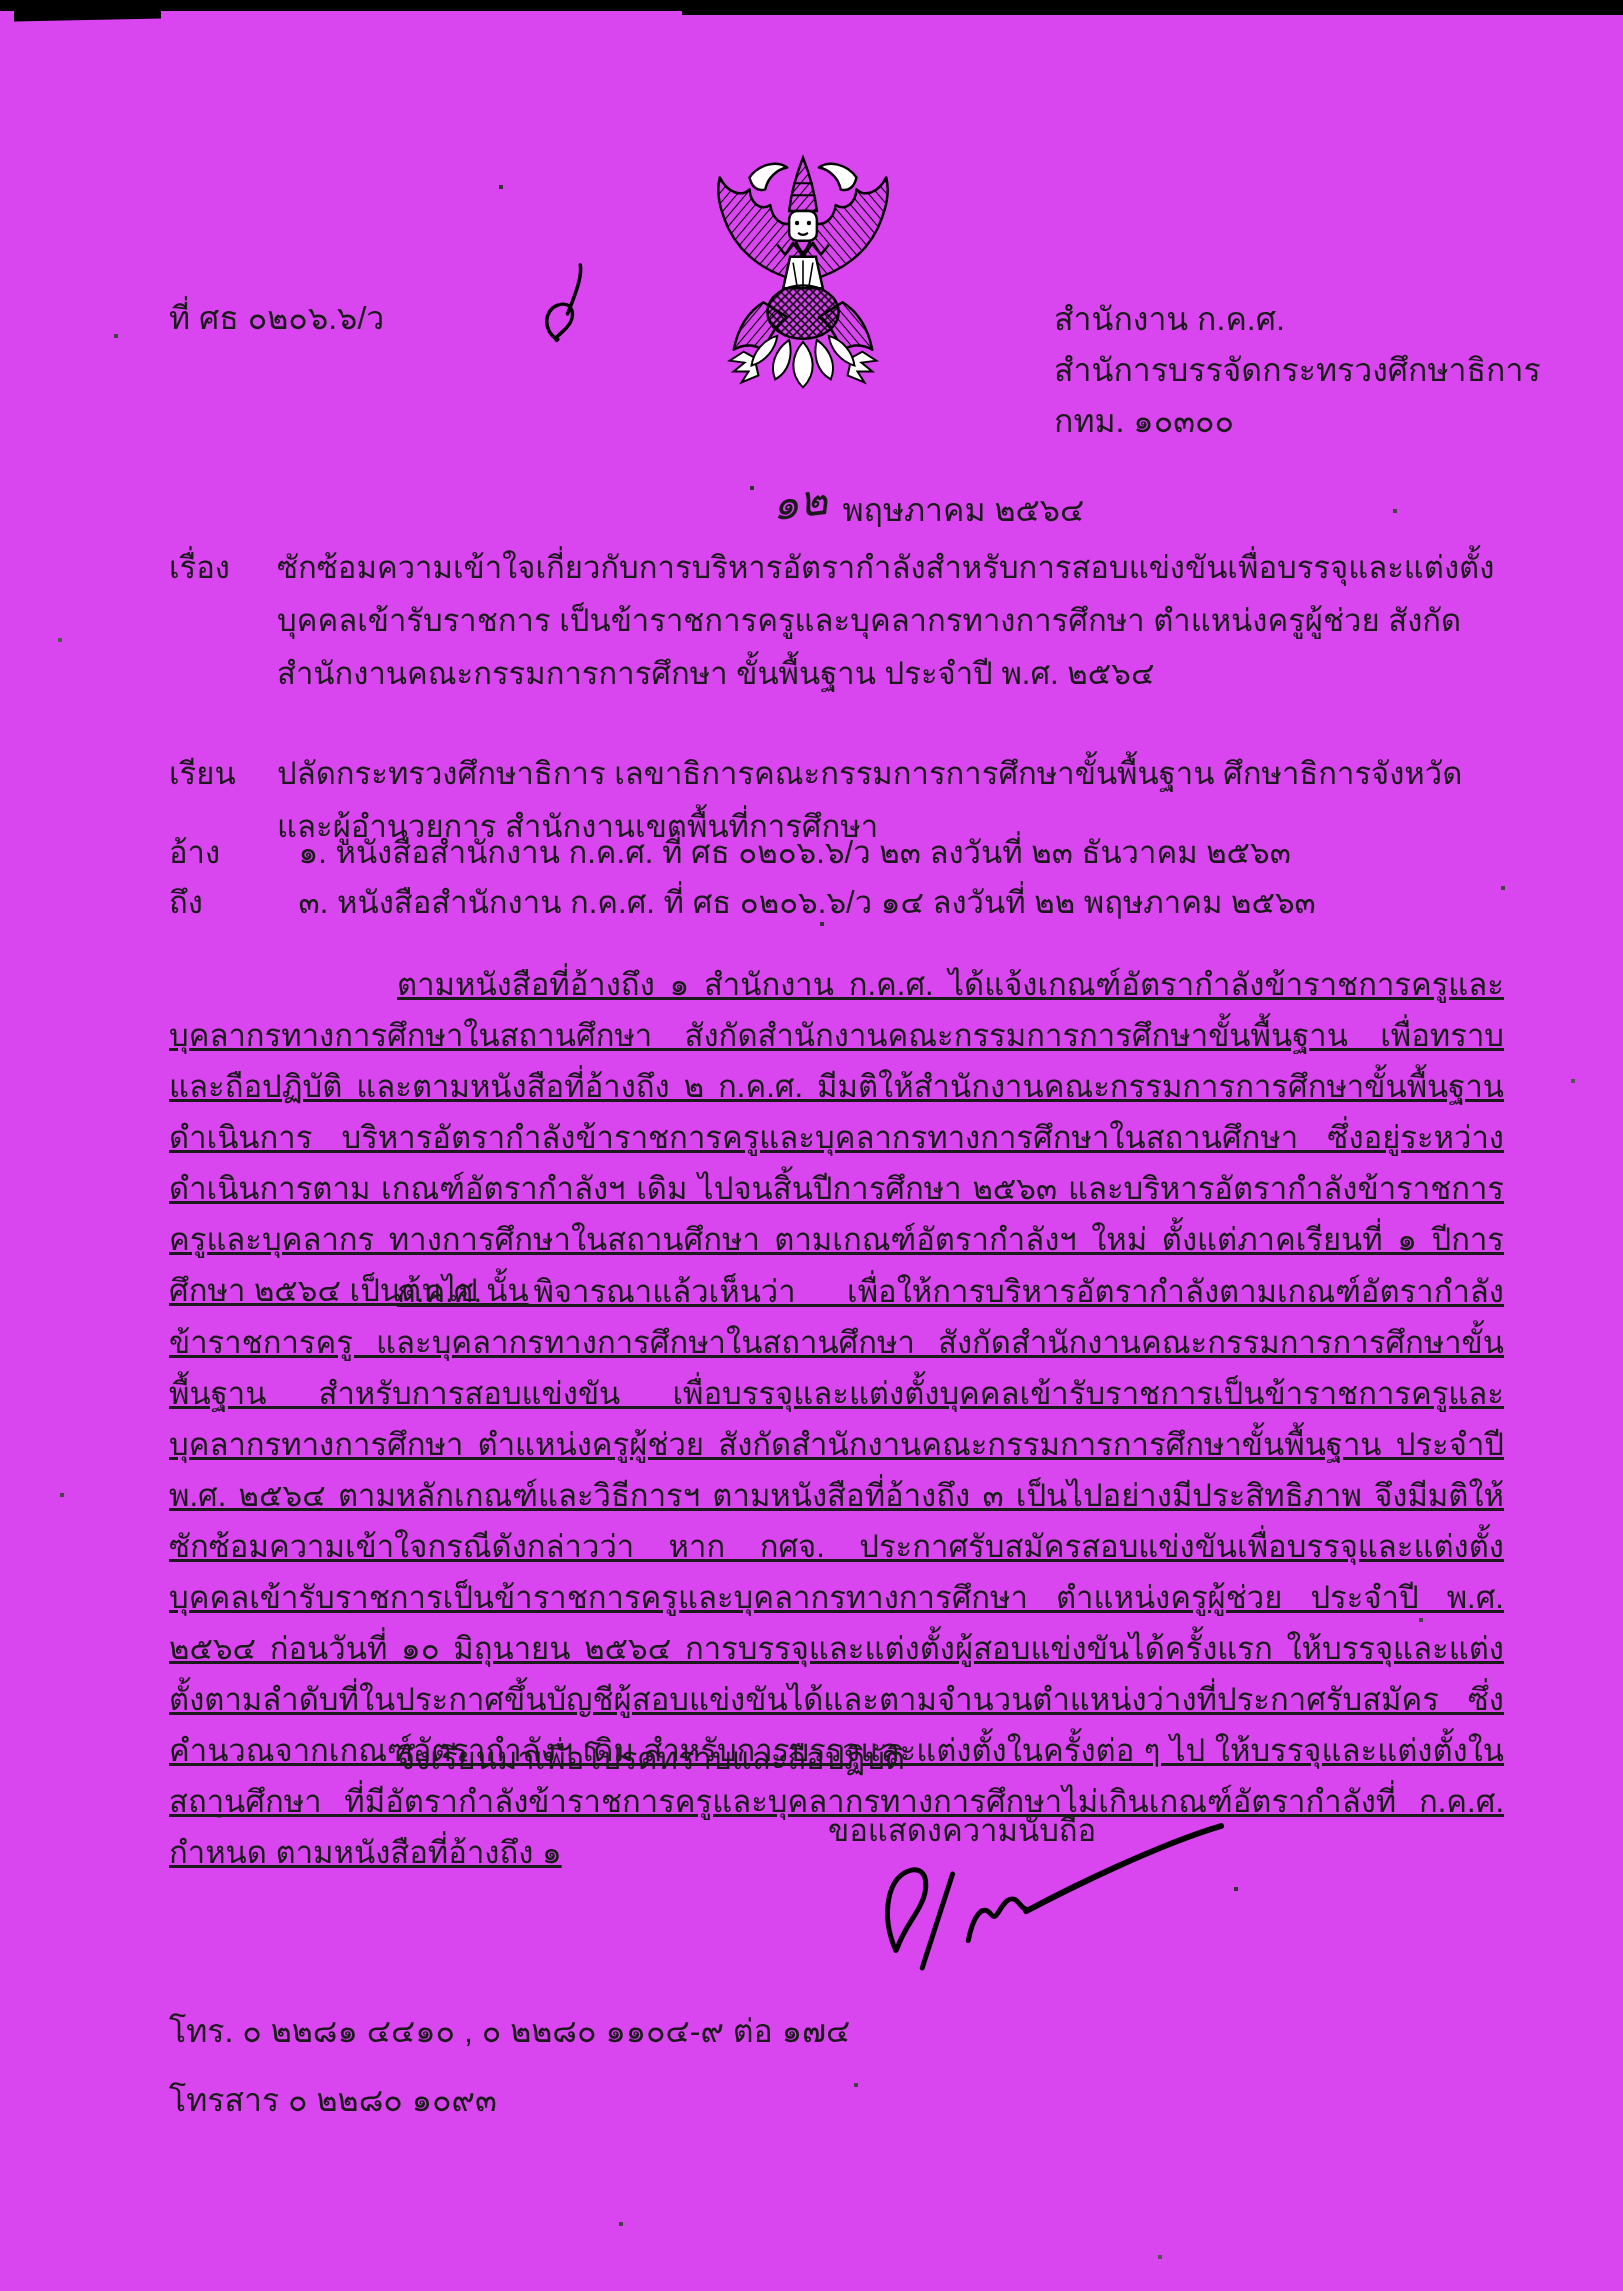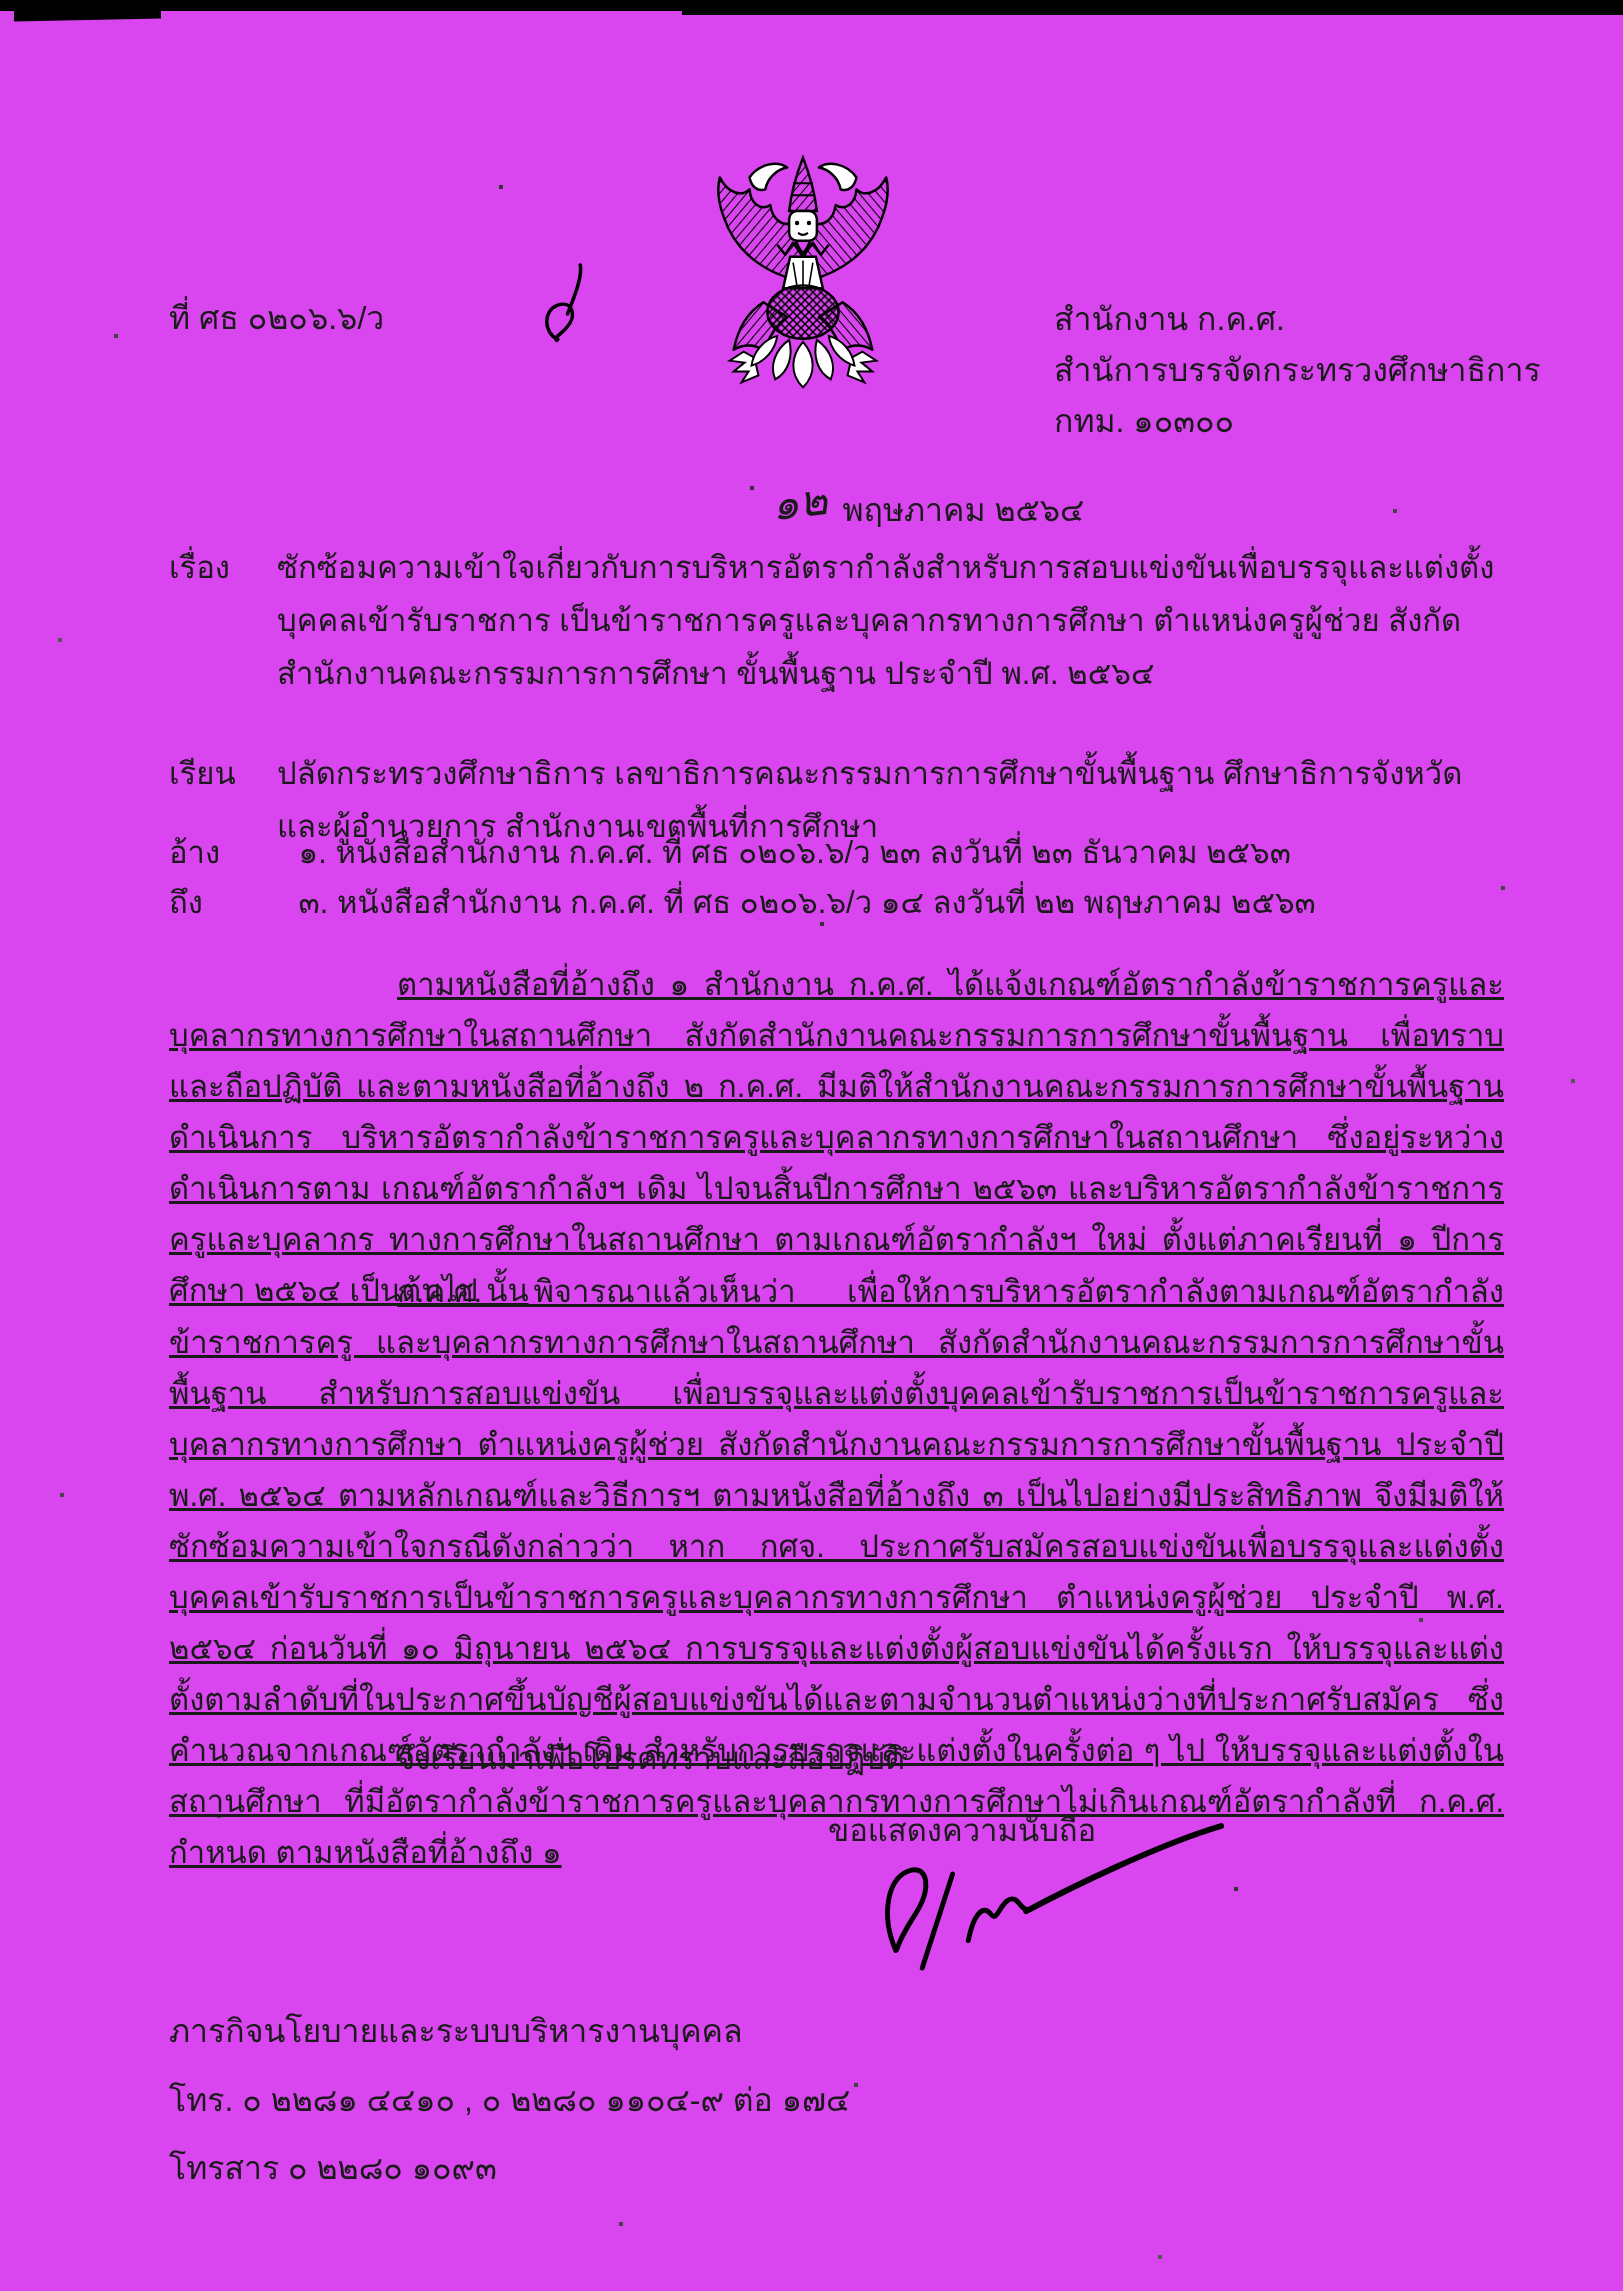--- a/index.html
+++ b/index.html
@@ -143,19 +143,18 @@
   <svg class="signature" viewBox="0 0 400 158">
     <g fill="none" stroke="#000" stroke-linecap="round">
       <path d="M62 132 C46 95 54 55 78 50 C96 47 96 70 86 88 C79 101 69 113 63 131" stroke-width="5"></path>
       <path d="M120 54 L89 150" stroke-width="5"></path>
       <path d="M136 122 C141 96 151 84 159 95 C165 103 167 88 176 81 C187 74 189 92 197 90" stroke-width="5"></path>
       <path d="M195 92 C240 68 330 24 394 5" stroke-width="6"></path>
     </g>
   </svg>
 
   <div class="footer">
-    <div>ภารกิจนโยบายและระบบบริหารงานบุคคล</div>
     <div>โทร. ๐ ๒๒๘๑ ๔๔๑๐ , ๐ ๒๒๘๐ ๑๑๐๔-๙ ต่อ ๑๗๔</div>
     <div>โทรสาร ๐ ๒๒๘๐ ๑๐๙๓</div>
   </div>
 
 </div>
 
 
 </body></html>

